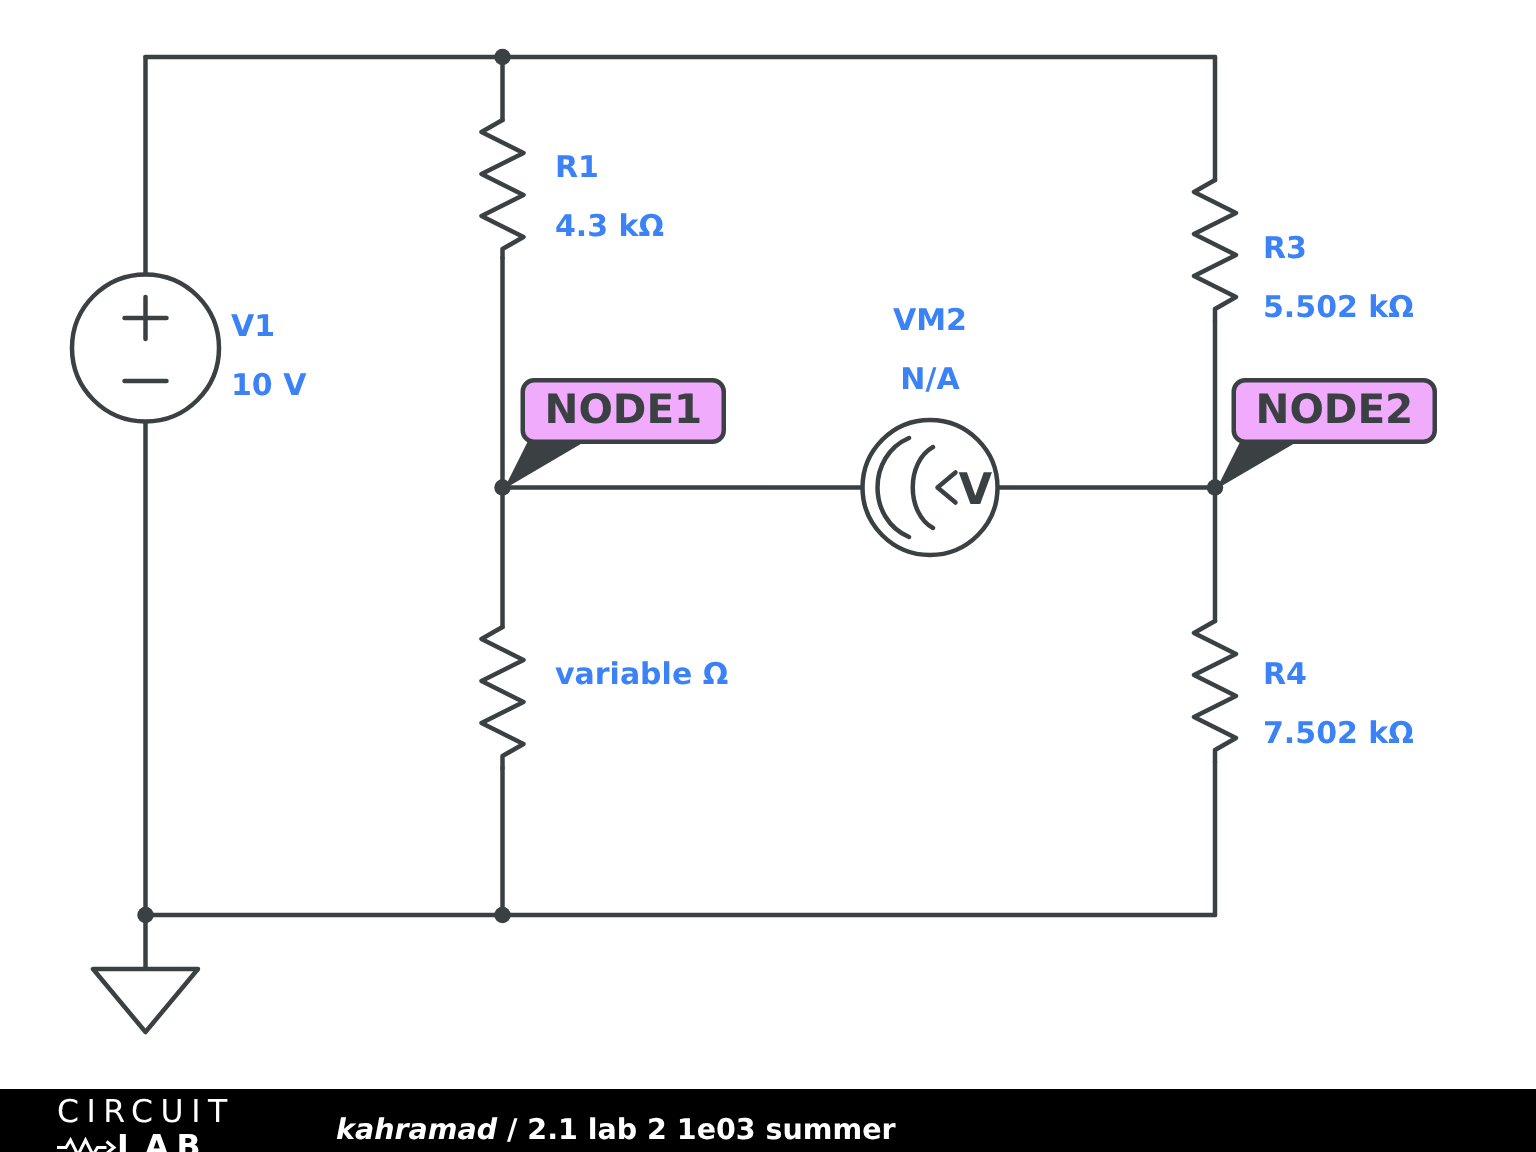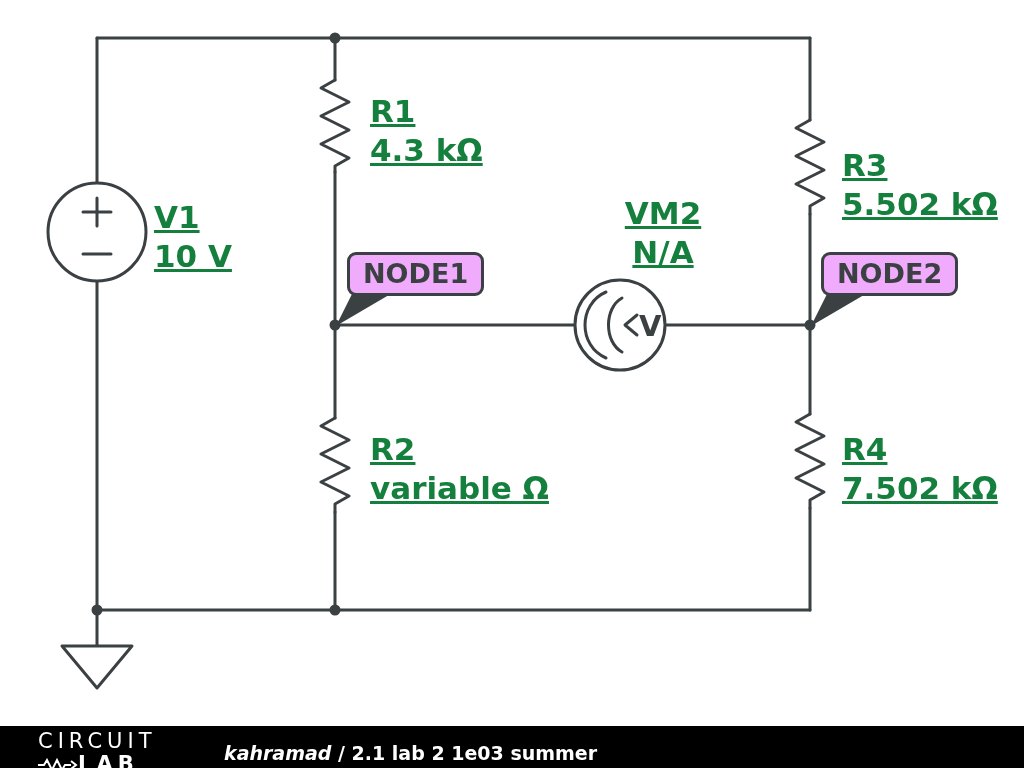--- a/index.html
+++ b/index.html
@@ -2,24 +2,24 @@
 <html><head>
 <meta charset="utf-8">
 <style>
   html,body{margin:0;padding:0;background:#fff;}
   .canvas{
     position:relative;width:1024px;height:768px;background:#ffffff;
     font-family:"DejaVu Sans", sans-serif;overflow:hidden;
   }
   svg.schematic{position:absolute;left:0;top:0;}
   .comp-label{
-    position:absolute;color:#15803d;font-weight:bold;font-size:31px;
-    line-height:39px;white-space:nowrap;text-decoration:underline;
+    position:absolute;color:#3b82f6;font-weight:bold;font-size:20px;
+    line-height:39px;white-space:nowrap;
   }
-  .comp-label.center{transform:translateX(-50%);text-align:center;margin-left:43px;}
+  .comp-label.center{transform:translateX(-50%);text-align:center;}
   .node-box{
     position:absolute;border:3px solid #3b4043;border-radius:9px;
     background:#f0abfc;color:#3b4043;font-weight:bold;font-size:27px;
     line-height:38px;padding:0 13px;white-space:nowrap;
   }
   .footer{
     position:absolute;left:0;top:726px;width:1024px;height:54px;
     background:#000000;color:#ffffff;display:flex;align-items:center;
   }
   .logo{
@@ -108,21 +108,20 @@
     <div>R3</div>
     <div>5.502 kΩ</div>
   </div>
 
   <div class="comp-label center" style="left:620px;top:194px;">
     <div>VM2</div>
     <div>N/A</div>
   </div>
 
   <div class="comp-label" style="left:370px;top:430px;">
-    <div>R2</div>
     <div>variable Ω</div>
   </div>
 
   <div class="comp-label" style="left:842px;top:430px;">
     <div>R4</div>
     <div>7.502 kΩ</div>
   </div>
 
   <div class="node-box" style="left:347px;top:252px;">NODE1</div>
   <div class="node-box" style="left:821px;top:252px;">NODE2</div>

